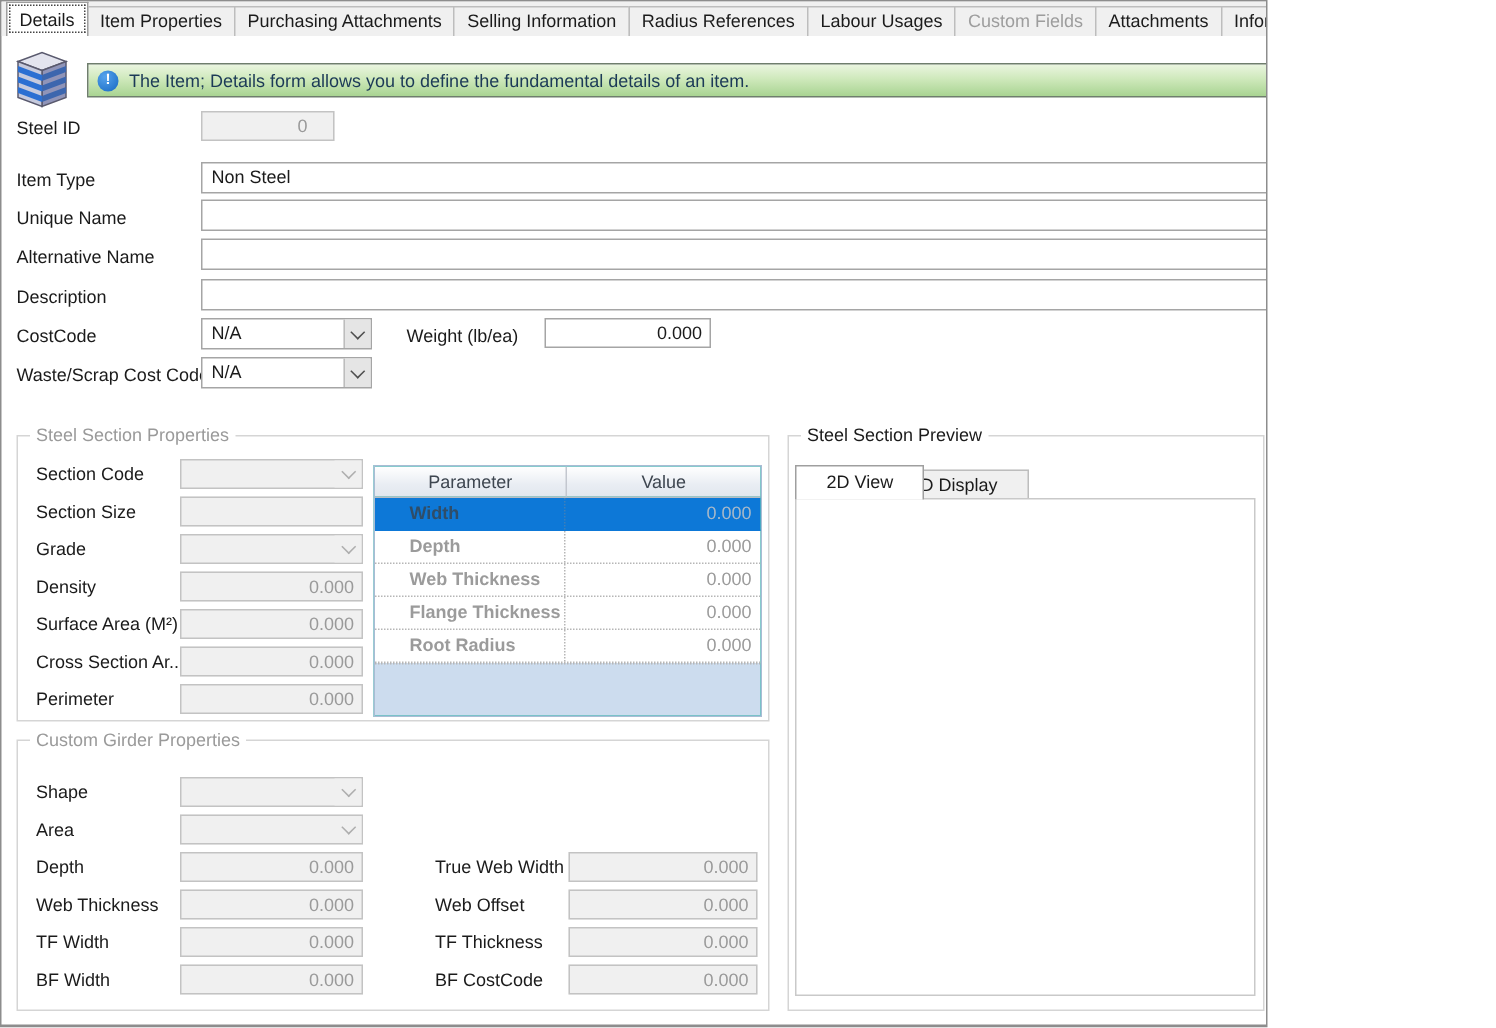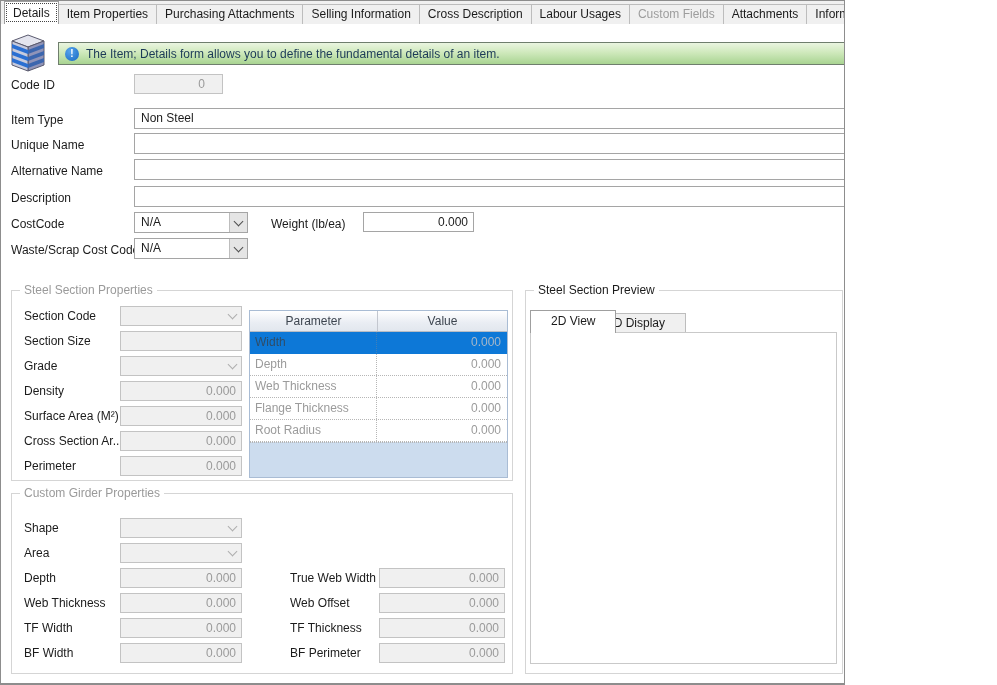--- a/index.html
+++ b/index.html
@@ -87,22 +87,22 @@
     border-bottom:1px solid #b7bcc4; }
   .gh-cell {
     display:flex; align-items:center; justify-content:center;
     color:#3e4650; border-right:1px solid #c3c7cf;
   }
   .gh-cell:last-child { border-right:none; }
   .grid-row {
     display:flex; height:22px; flex:0 0 auto; background:#fff;
     border-bottom:1px dotted #b6b6b6; color:#9b9b9b;
   }
-  .gr-param { width:127px; flex:0 0 auto; padding:0 5px; line-height:21px;
-    border-right:1px dotted #b6b6b6; overflow:hidden; white-space:nowrap; }
+  .gr-param { width:127px; flex:0 0 auto; padding:0 23px; line-height:21px;
+    border-right:1px dotted #b6b6b6; overflow:hidden; white-space:nowrap;font-weight:bold; }
   .gr-value { flex:1; text-align:right; padding:0 6px; line-height:21px; }
   .grid-row.selected { background:#0d78d7; border-bottom-color:#0d78d7; }
   .grid-row.selected .gr-param { color:#2f4d68; border-right-color:#3f7fb9; }
   .grid-row.selected .gr-value { color:#a7b8c9; }
   .grid-footer { flex:1; background:#ccdcee; border-top:1px dotted #b6b6b6; }
 
   
   .ptab {
     position:absolute; padding:0 20px; white-space:nowrap; cursor:default;
   }
@@ -118,21 +118,21 @@
 </head>
 <body>
 
 <div class="window">
 
   <div class="tabstrip">
     <div class="tab selected">Details</div>
     <div class="tab">Item Properties</div>
     <div class="tab">Purchasing Attachments</div>
     <div class="tab">Selling Information</div>
-    <div class="tab">Cross Description</div>
+    <div class="tab">Radius References</div>
     <div class="tab">Labour Usages</div>
     <div class="tab disabled">Custom Fields</div>
     <div class="tab">Attachments</div>
     <div class="tab">Information</div>
   </div>
 
   <svg width="40" height="42" viewBox="0 0 40 42" style="position:absolute;left:7px;top:30px">
     <polygon points="4,10 20,4 36,10 20,16" fill="#e3e4ee" stroke="#5a5a6e" stroke-width="1"></polygon>
     <polygon points="20,16 36,10 36,34 20,40" fill="#9094b8" stroke="#5a5a6e" stroke-width="1"></polygon>
     <polygon points="4,10 20,16 20,40 4,34" fill="#c6cadd" stroke="#5a5a6e" stroke-width="1"></polygon>
@@ -142,21 +142,21 @@
     <polygon points="20,19 36,13 36,17 20,23" fill="#3c66ae"></polygon>
     <polygon points="20,26 36,20 36,24 20,30" fill="#3c66ae"></polygon>
     <polygon points="20,33 36,27 36,31 20,37" fill="#3c66ae"></polygon>
   </svg>
 
   <div class="banner">
     <div class="info-icon">!</div>
     <div class="banner-text">The Item; Details form allows you to define the fundamental details of an item.</div>
   </div>
 
-  <div class="lbl" style="left:10px;top:77px">Code ID</div>
+  <div class="lbl" style="left:10px;top:77px">Steel ID</div>
   <input class="tb dis num" style="left: 133px; top: 73px; width: 89px; height: 20px; padding-right: 17px;" disabled="" value="0">
 
   <div class="lbl" style="left:10px;top:112px">Item Type</div>
   <div class="combo" style="left:133px;top:107px;width:856px;height:21px">
     <span class="ctext">Non Steel</span>
     <span class="cbtn">
         <span class="chev"></span>
       </span>
   </div>
 
@@ -284,21 +284,21 @@
 
     <div class="lbl" style="left:278px;top:77px">True Web Width</div>
     <input class="tb dis num" style="left: 367px; top: 74px; width: 126px; height: 20px;" disabled="" value="0.000">
 
     <div class="lbl" style="left:278px;top:102px">Web Offset</div>
     <input class="tb dis num" style="left: 367px; top: 99px; width: 126px; height: 20px;" disabled="" value="0.000">
 
     <div class="lbl" style="left:278px;top:127px">TF Thickness</div>
     <input class="tb dis num" style="left: 367px; top: 124px; width: 126px; height: 20px;" disabled="" value="0.000">
 
-    <div class="lbl" style="left:278px;top:152px">BF Perimeter</div>
+    <div class="lbl" style="left:278px;top:152px">BF CostCode</div>
     <input class="tb dis num" style="left: 367px; top: 149px; width: 126px; height: 20px;" disabled="" value="0.000">
   </div>
 
   <div class="group" style="left:524px;top:289px;width:318px;height:384px">
     <div class="gtitle dark">Steel Section Preview</div>
     <div class="ptab selected" style="left:4px;top:19px">2D View</div>
     <div class="ptab unselected" style="left:60px;top:22px">3D Display</div>
     <div class="pcontent" style="left:4px;top:41px;width:307px;height:332px"></div>
   </div>
 

